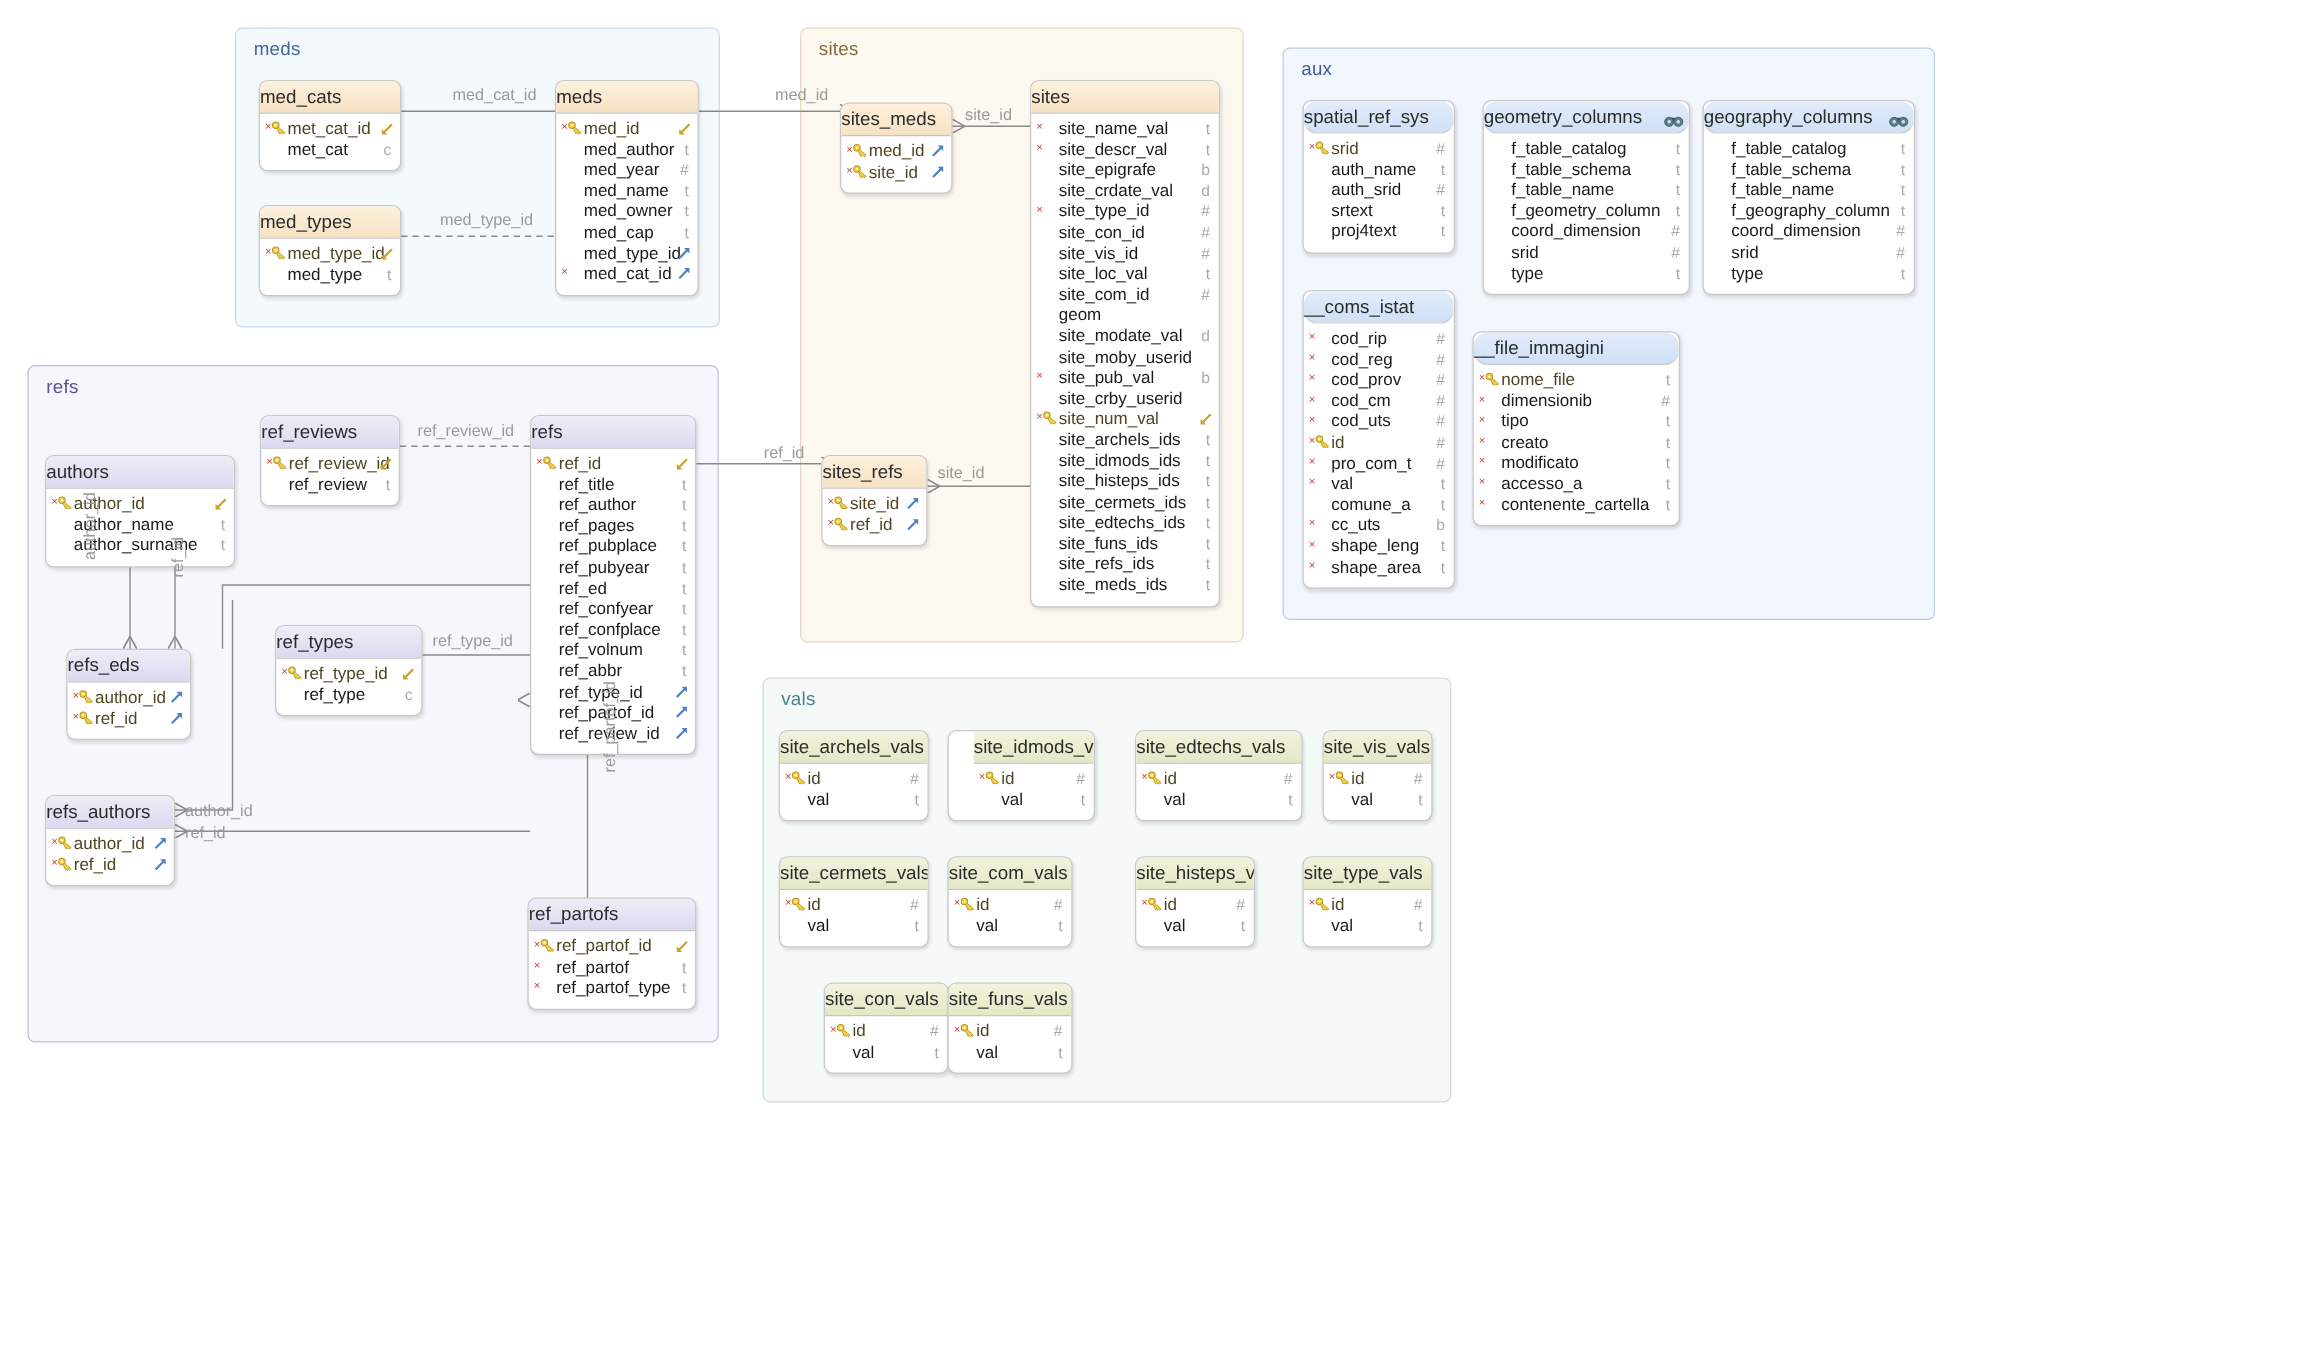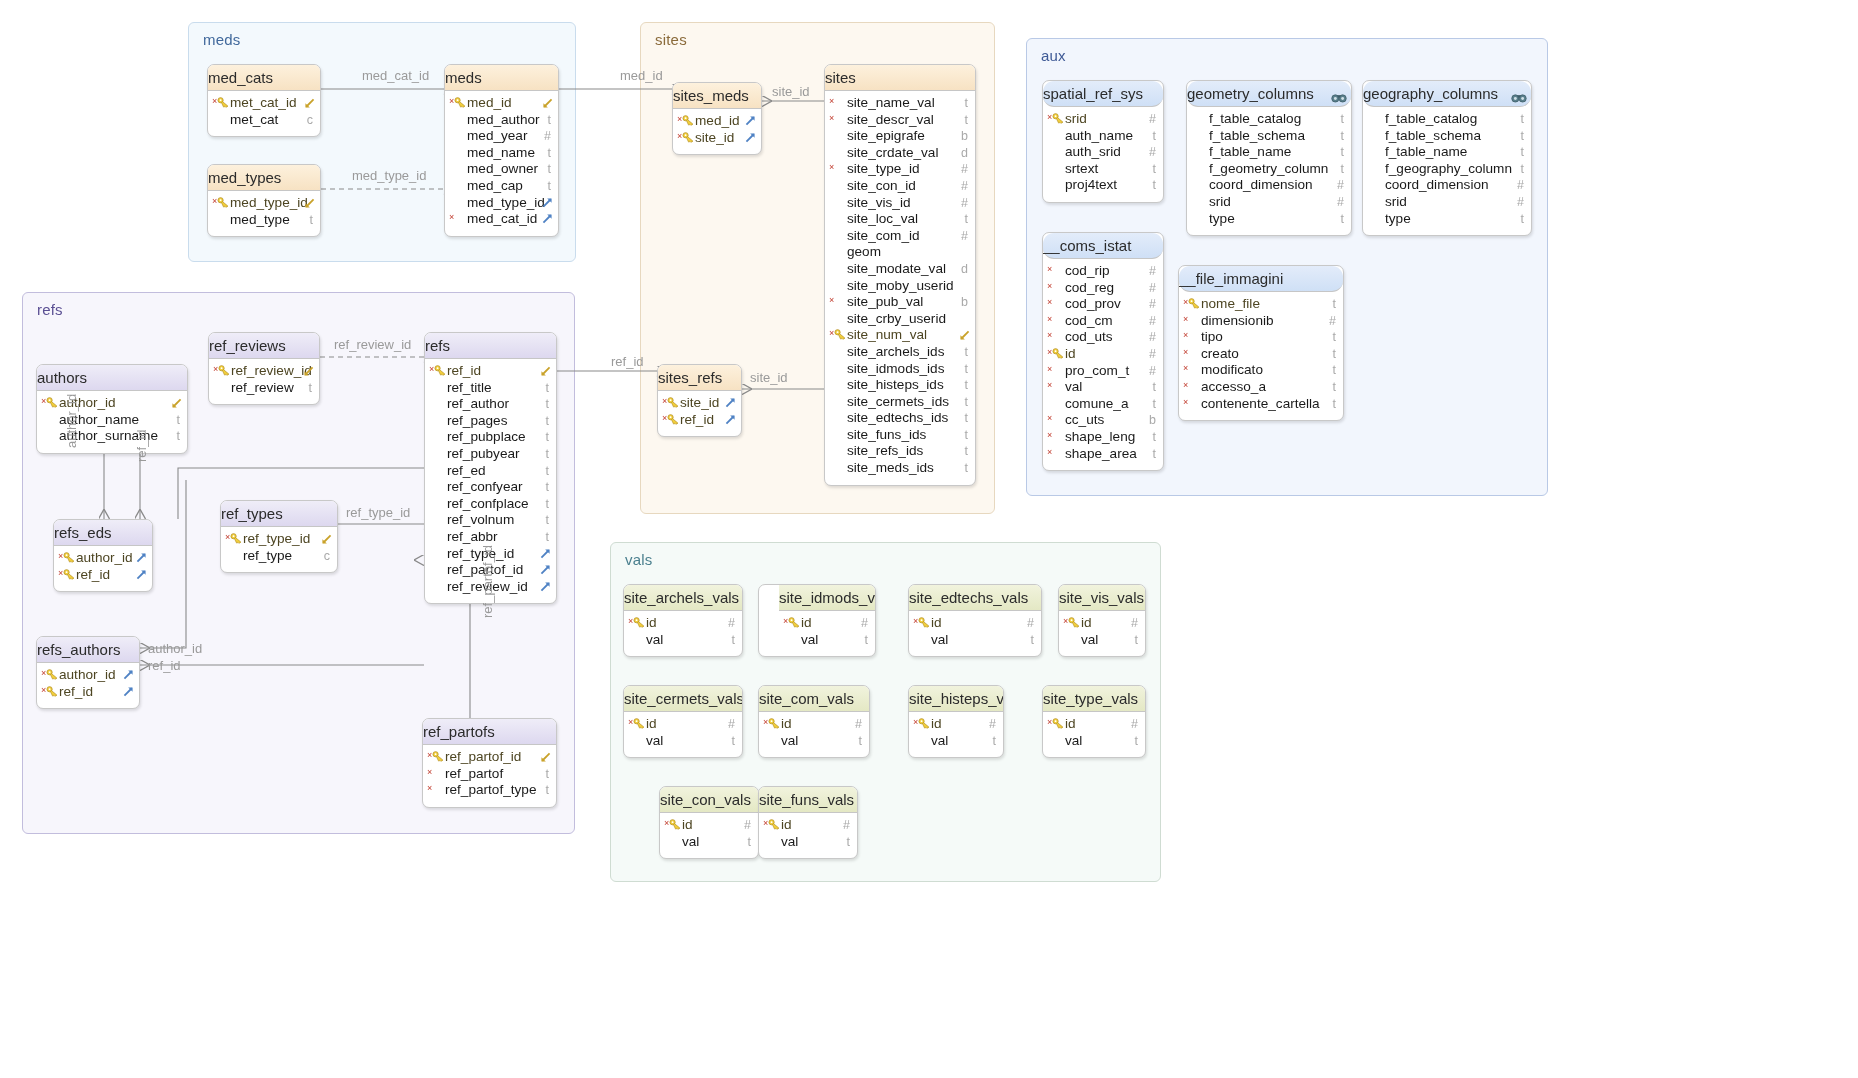--- a/index.html
+++ b/index.html
@@ -577,21 +577,21 @@
         <div class="row pk"><span class="nn">×</span><span class="key"><svg viewBox="0 0 16 16">
               <g>
                 <circle cx="4.4" cy="5.2" r="3.2" fill="#f2cf3c" stroke="#b9952b" stroke-width="1"></circle>
                 <circle cx="4.4" cy="5.2" r="1.1" fill="#fff"></circle>
                 <path d="M6.6,6.8 L13.4,12.4 L12.0,13.8 L11.0,12.9 L10.1,13.8 L9.0,12.9 L8.1,13.6 L5.4,8.0 Z" fill="#f2cf3c" stroke="#b9952b" stroke-width="0.9" stroke-linejoin="round"></path>
               </g>
             </svg></span><span class="nm">id</span><span class="ty">#</span></div>
         <div class="row"><span class="nm">val</span><span class="ty">t</span></div>
       </div>
     </div>
-    <div class="tbl" style="left: 758px; top: 685px; width: 112px;">
+    <div class="tbl" style="left: 758px; top: 685px; width: 100px;">
       <div class="hdr green"><span>site_com_vals</span></div>
       <div class="cols">
         <div class="row pk"><span class="nn">×</span><span class="key"><svg viewBox="0 0 16 16">
               <g>
                 <circle cx="4.4" cy="5.2" r="3.2" fill="#f2cf3c" stroke="#b9952b" stroke-width="1"></circle>
                 <circle cx="4.4" cy="5.2" r="1.1" fill="#fff"></circle>
                 <path d="M6.6,6.8 L13.4,12.4 L12.0,13.8 L11.0,12.9 L10.1,13.8 L9.0,12.9 L8.1,13.6 L5.4,8.0 Z" fill="#f2cf3c" stroke="#b9952b" stroke-width="0.9" stroke-linejoin="round"></path>
               </g>
             </svg></span><span class="nm">id</span><span class="ty">#</span></div>
         <div class="row"><span class="nm">val</span><span class="ty">t</span></div>

